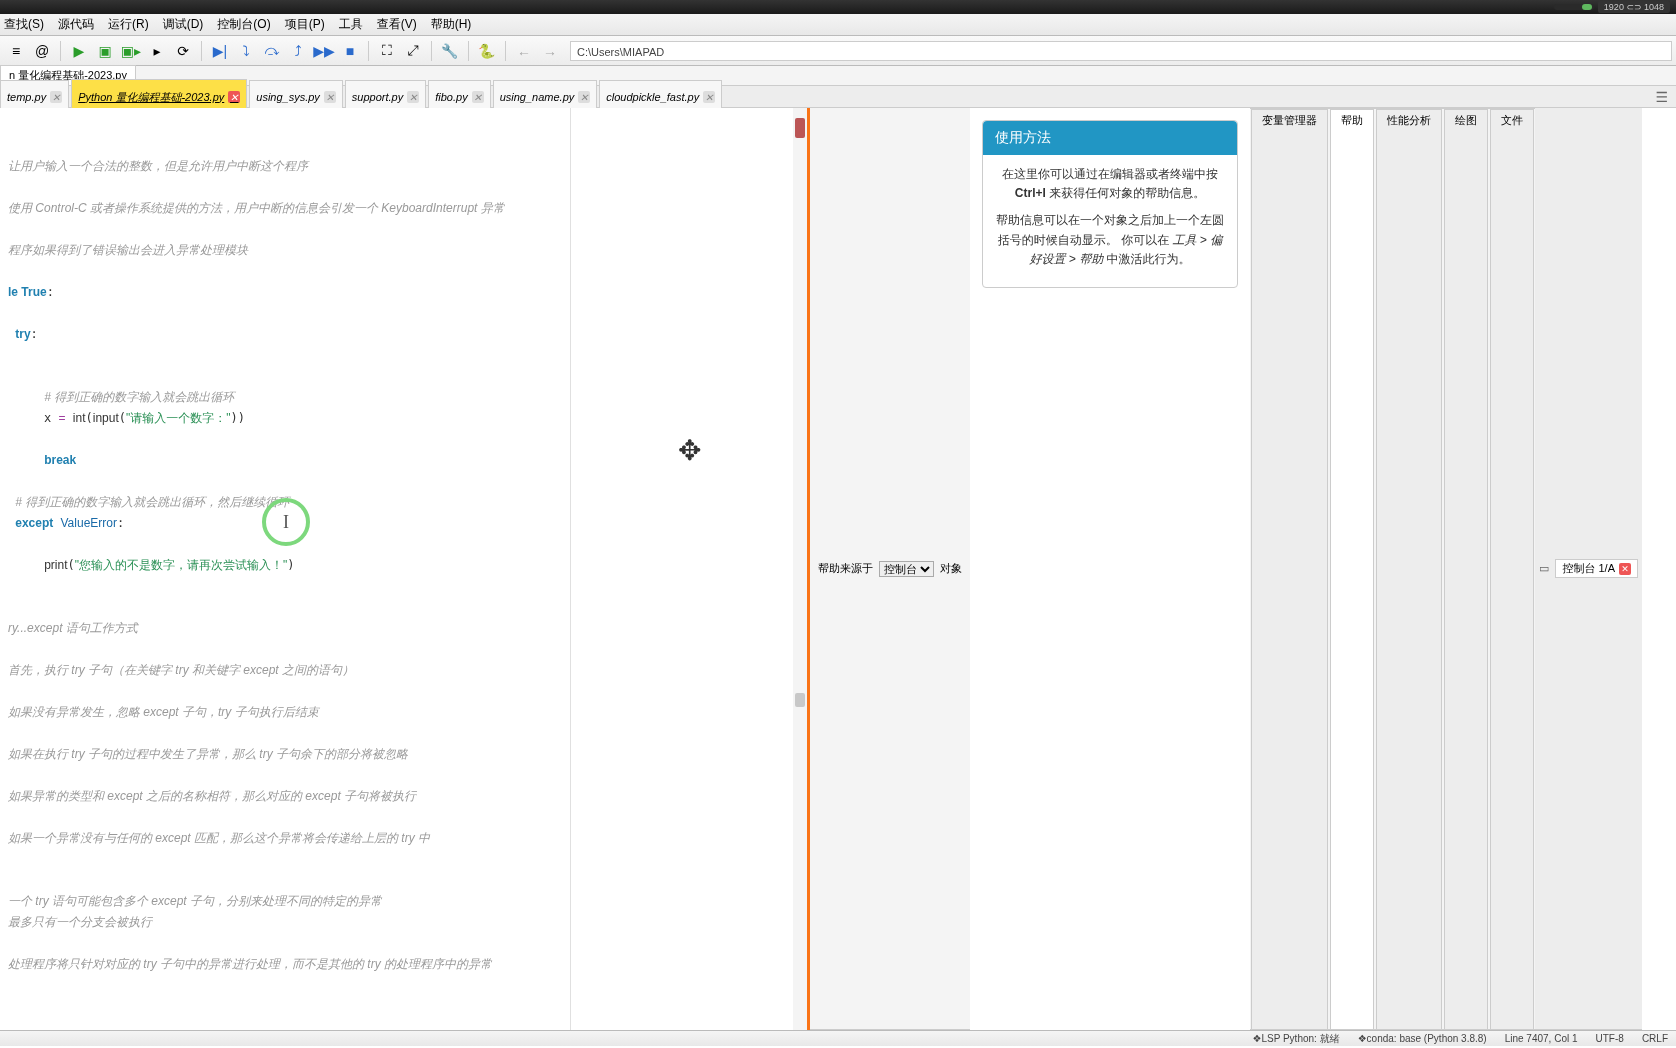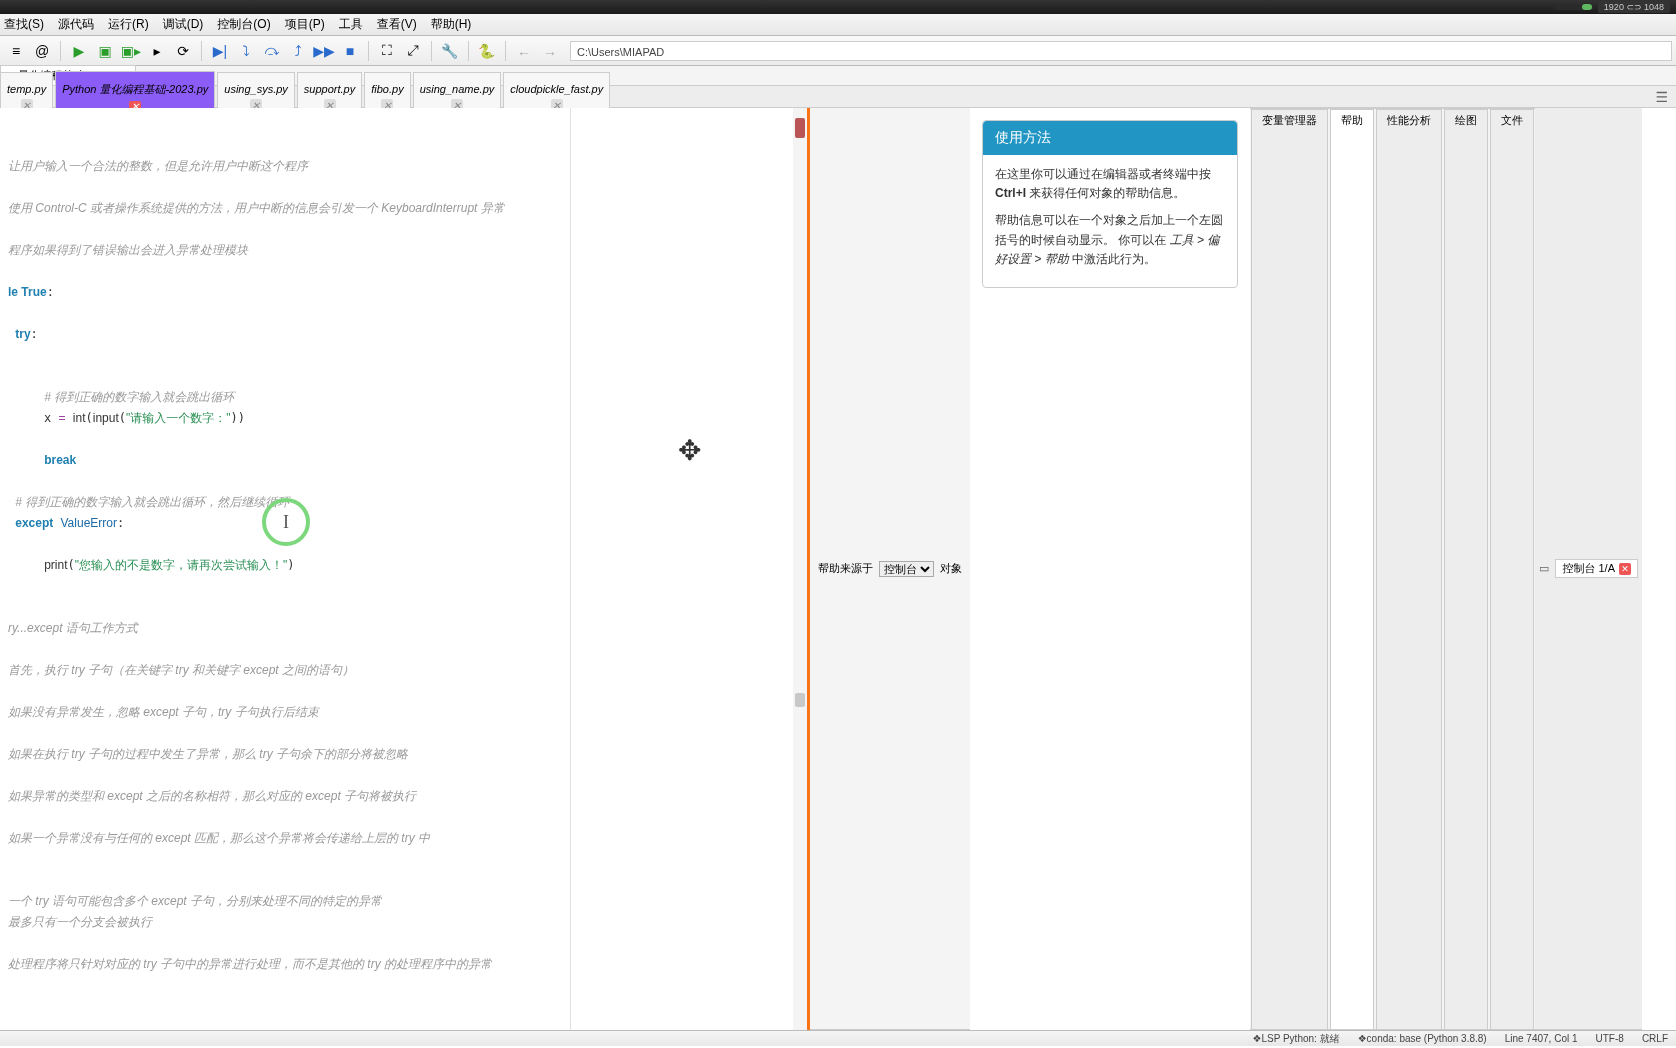--- a/index.html
+++ b/index.html
@@ -9,22 +9,22 @@
 .titlebar .bar { width: 40px; height: 6px; background: #2a2a2a; border-radius: 3px; margin-right: 4px; position: relative; }
 .titlebar .bar::after { content: ''; position: absolute; right: 2px; width: 10px; height: 6px; background: #5fb85f; border-radius: 3px; }
 .menubar { background: linear-gradient(#f5f5f5, #e8e8e8); border-bottom: 1px solid #bbb; height: 22px; display: flex; align-items: center; padding: 0 4px; gap: 14px; font-size: 12px; }
 .menubar span { cursor: default; }
 .toolbar { background: linear-gradient(#fafafa, #ececec); border-bottom: 1px solid #bbb; height: 30px; display: flex; align-items: center; padding: 0 4px; gap: 2px; }
 .tb-btn { width: 24px; height: 24px; display: flex; align-items: center; justify-content: center; border-radius: 2px; font-size: 14px; }
 .tb-sep { width: 1px; height: 20px; background: #ccc; margin: 0 4px; }
 .tb-path { flex: 1; padding: 2px 6px; background: #fff; border: 1px solid #ccc; font-size: 11px; color: #444; margin-left: 6px; height: 20px; line-height: 16px; }
 .tab-row { background: #f4f4f4; border-bottom: 1px solid #ccc; height: 20px; display: flex; align-items: flex-end; font-size: 11px; }
 .filetab-row { background: #ededed; border-bottom: 1px solid #ccc; height: 22px; display: flex; align-items: center; font-size: 11px; position: relative; }
-.filetab { background: #f7f7f7; border: 1px solid #ccc; border-bottom: none; padding: 10px 6px; margin-right: 2px; font-style: italic; display: flex; align-items: center; gap: 4px; flex-direction: column; }
-.filetab.active { background: #8b5cf6; }
+.filetab { background: #f7f7f7; border: 1px solid #ccc; border-bottom: none; padding: 10px 6px; margin-right: 2px; font-style: italic; display: flex; align-items: center; gap: 4px; }
+.filetab.active { background: #fde047; text-decoration: underline; }
 .filetab .x { width: 12px; height: 12px; display: inline-flex; align-items: center; justify-content: center; font-size: 10px; color: #888; background: #ddd; border-radius: 2px; }
 .filetab.active .x { background: #e55; color: #fff; }
 .ham { margin-left: auto; margin-right: 8px; font-size: 14px; color: #666; }
 .main { display: flex; height: calc(100vh - 14px - 22px - 30px - 20px - 22px - 18px); position: relative; }
 .editor { flex: 0 0 807px; position: relative; background: #fff; overflow: hidden; }
 .code { font-family: Consolas, monospace; font-size: 12px; line-height: 21px; padding: 48px 0 0 0; white-space: pre; color: #333; position: absolute; top: 0; left: 8px; }
 .code .c-comment { color: #999; font-style: italic; }
 .code .c-kw { color: #2080b0; font-weight: bold; }
 .code .c-fn { color: #333; }
 .code .c-str { color: #2a9055; }
@@ -36,21 +36,21 @@
 .scrollbar-r .thumb2 { position: absolute; top: 585px; width: 10px; left: 2px; height: 14px; background: #c8c8c8; border-radius: 2px; }
 .cursor-ring { position: absolute; width: 48px; height: 48px; border: 4px solid #7dd87d; border-radius: 50%; left: 262px; top: 390px; pointer-events: none; }
 .cursor-ring::after { content: 'I'; position: absolute; left: 50%; top: 50%; transform: translate(-50%, -50%); font-family: serif; font-size: 18px; color: #555; }
 .hl-line { position: absolute; left: 0; right: 14px; top: 416px; height: 24px; background: #faf0f4; z-index: -1; }
 .right-pane { flex: 1; display: flex; flex-direction: row; border-left: 3px solid #f97316; }
 .help-header { background: #f4f4f4; border-bottom: 1px solid #ccc; padding: 3px 8px; font-size: 11px; display: flex; align-items: center; gap: 6px; }
 .help-header select { font-size: 11px; border: 1px solid #aaa; }
 .help-body { flex: 0 0 280px; background: #fff; padding: 12px; overflow: auto; position: relative; }
 .help-card { border: 1px solid #ccc; border-radius: 4px; max-width: 380px; margin: 0 auto; }
 .help-card-h { background: #2196c4; color: #fff; padding: 8px 12px; font-size: 14px; border-radius: 4px 4px 0 0; }
-.help-card-b { padding: 10px 12px; font-size: 12px; line-height: 1.6; color: #333; }
+.help-card-b { padding: 10px 12px; font-size: 12px; line-height: 1.6; color: #333; text-align: center; }
 .help-card-b p { margin-bottom: 8px; }
 .help-card-b em { font-style: italic; }
 .help-card-f { text-align: center; padding: 8px; border-top: 1px solid #eee; font-size: 12px; }
 .help-card-f a { color: #2196c4; text-decoration: none; }
 .right-tabs { background: #f4f4f4; border-top: 1px solid #ccc; border-bottom: 1px solid #ccc; display: flex; justify-content: center; font-size: 11px; }
 .right-tabs .rt { padding: 3px 10px; border: 1px solid #ccc; border-bottom: none; background: #ededed; margin: 0 1px; }
 .right-tabs .rt.active { background: #fff; }
 .console-tabs { background: #ededed; display: flex; align-items: center; padding: 2px 4px; font-size: 11px; border-bottom: 1px solid #ccc; }
 .console-tabs .ct { background: #fff; border: 1px solid #ccc; padding: 1px 6px; display: flex; align-items: center; gap: 4px; }
 .console-tabs .ct .cx { background: #e55; color: #fff; width: 12px; height: 12px; display: inline-flex; align-items: center; justify-content: center; font-size: 9px; border-radius: 2px; }

